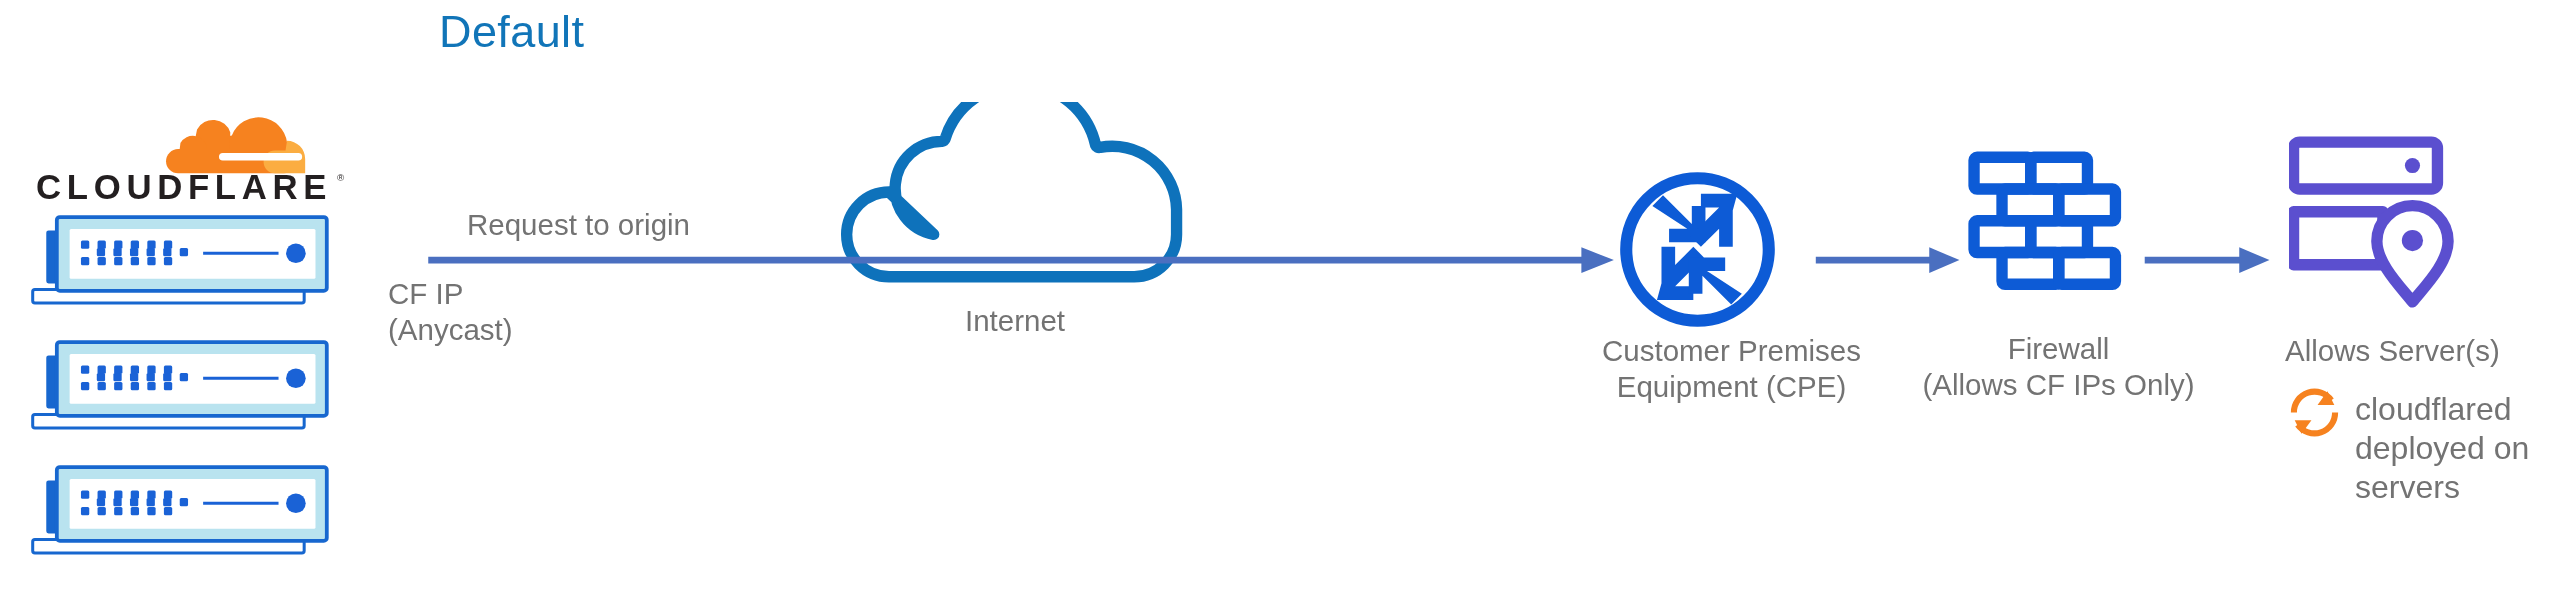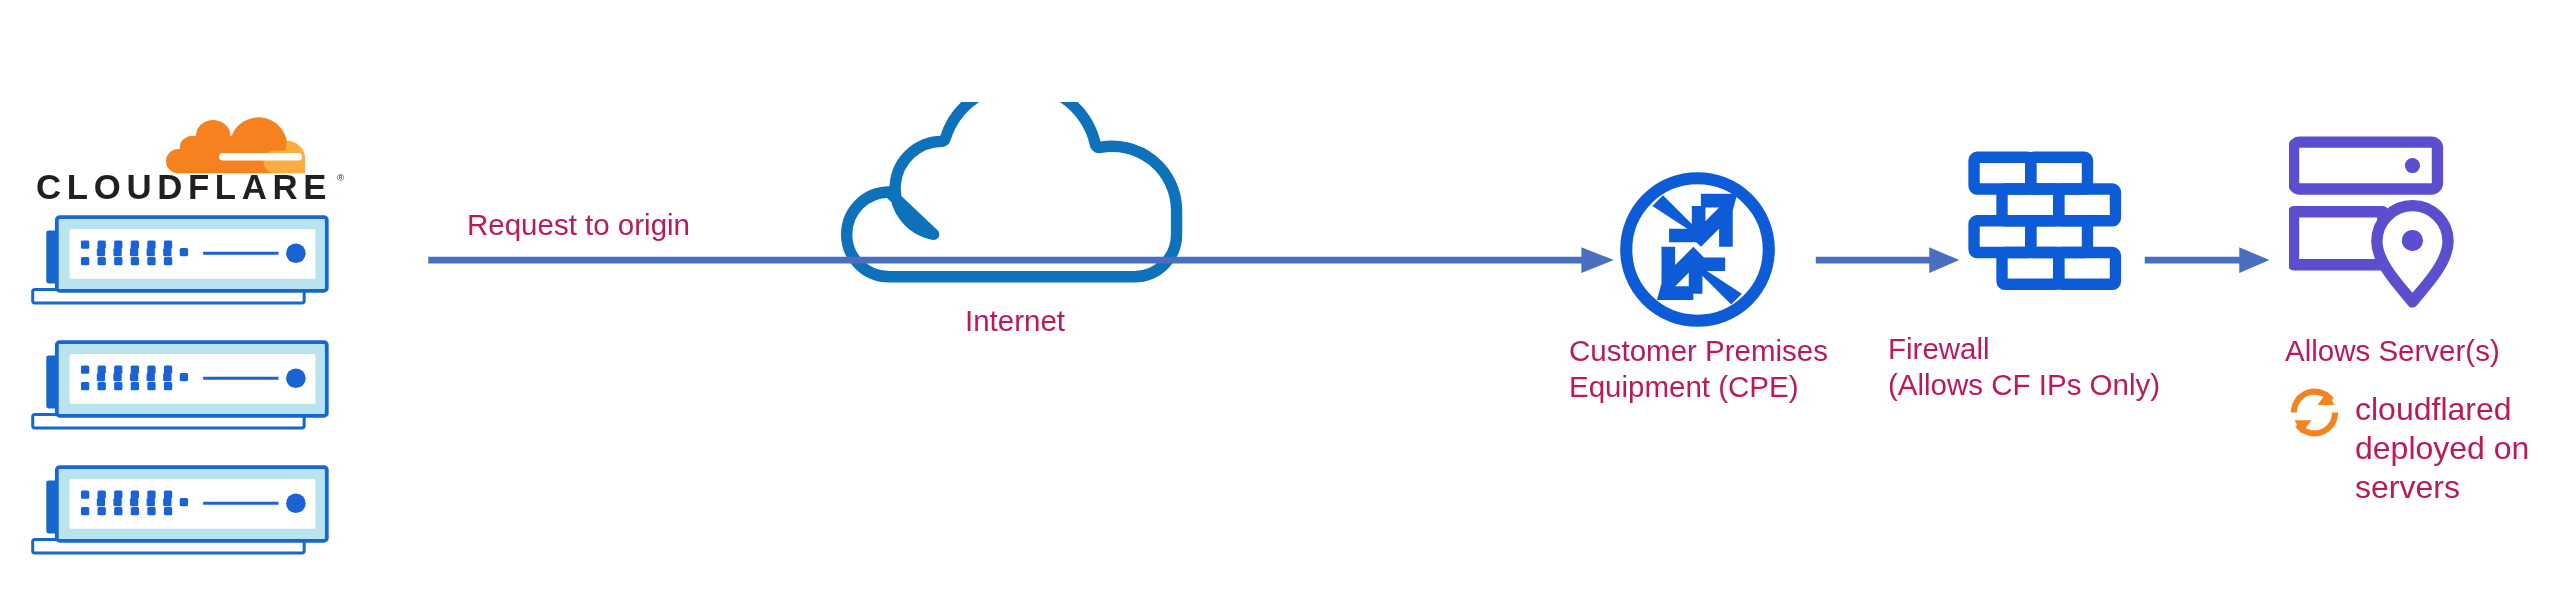--- a/index.html
+++ b/index.html
@@ -47,21 +47,21 @@
   .rack-1 { top: 214px; }
   .rack-2 { top: 339px; }
   .rack-3 { top: 464px; }
   .server-rack svg { display: block; }
 
   
   .flow-svg { left: 0; top: 0; width: 2576px; height: 614px; pointer-events: none; }
 
   
   .label {
-    color: #be185d;
+    color: #737373;
     white-space: pre;
     line-height: 1.22;
   }
 
   #label-request-origin {
     left: 467px;
     top: 207px;
     font-size: 29.5px;
   }
   #label-cf-ip {
@@ -72,28 +72,28 @@
   #label-internet {
     left: 965px;
     top: 303px;
     font-size: 29.5px;
     text-align: center;
   }
   #label-cpe {
     left: 1569px;
     top: 333px;
     font-size: 29.5px;
-    text-align: left;
+    text-align: center;
     width: 325px;
   }
   #label-firewall {
     left: 1888px;
     top: 331px;
     font-size: 29.5px;
-    text-align: left;
+    text-align: center;
     width: 341px;
   }
   #label-origin-server {
     left: 2285px;
     top: 333px;
     font-size: 29.5px;
   }
   #label-cloudflared {
     left: 2355px;
     top: 390px;
@@ -144,20 +144,21 @@
     width: 61px;
     height: 61px;
   }
   #cloudflared-icon svg { display: block; }
 </style>
 </head>
 <body>
 
 <div id="canvas">
 
+  <div class="abs label" id="diagram-title">Default</div>
 
   <div class="abs" id="cf-logo">
     <svg width="310" height="110" viewBox="0 0 410 145" xmlns="http://www.w3.org/2000/svg">
 
       <g>
         <path d="M259 52 a38 38 0 0 1 73 9 l0 4 a28 28 0 0 1 -4 18 l-96 0 0 -26 z" fill="#f6821f"></path>
         <path d="M213 44 a24 24 0 0 1 44 4 l-2 35 -50 0 z" fill="#f6821f"></path>
         <path d="M191 62 a19 19 0 0 1 35 5 l0 20 -38 0 z" fill="#f6821f"></path>
         <path d="M188 70 l140 0 a16 16 0 0 1 0 32 l-140 0 a16 16 0 0 1 0 -32 z" fill="#f6821f"></path>
         <path d="M332 59 a24 24 0 0 1 24 24 l0 19 -40 0 a15 15 0 0 1 0 -30 l14 0 z" fill="#fbad41"></path>
@@ -351,20 +352,22 @@
     <svg width="61" height="61" viewBox="0 0 80 80" xmlns="http://www.w3.org/2000/svg">
       <path d="M13 40 a27 27 0 0 1 49 -16" fill="none" stroke="#f6821f" stroke-width="8" stroke-linecap="butt"></path>
       <polygon points="66,30 44,30 57,12" fill="#f6821f"></polygon>
       <path d="M67 40 a27 27 0 0 1 -49 16" fill="none" stroke="#f6821f" stroke-width="8" stroke-linecap="butt"></path>
       <polygon points="14,50 36,50 23,68" fill="#f6821f"></polygon>
     </svg>
   </div>
 
   <div class="abs label" id="label-request-origin">Request to origin</div>
 
+  <div class="abs label" id="label-cf-ip">CF IP
+(Anycast)</div>
 
   <div class="abs label" id="label-internet">Internet</div>
 
   <div class="abs label" id="label-cpe">Customer Premises
 Equipment (CPE)</div>
 
   <div class="abs label" id="label-firewall">Firewall
 (Allows CF IPs Only)</div>
 
   <div class="abs label" id="label-origin-server">Allows Server(s)</div>

